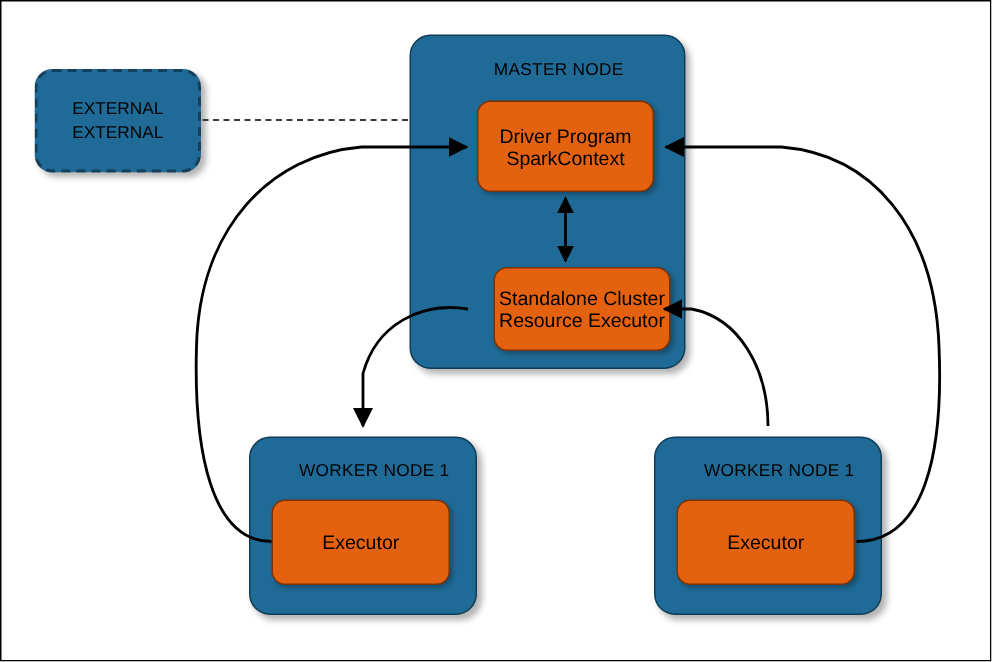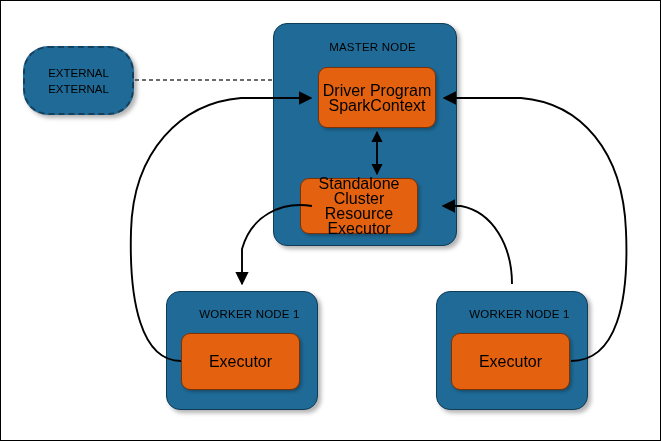--- a/index.html
+++ b/index.html
@@ -44,21 +44,21 @@
     position: absolute;
     box-sizing: border-box;
     background: #e4620f;
     border: 1px solid #7a3206;
     border-radius: 9px;
     display: flex;
     align-items: center;
     justify-content: center;
     text-align: center;
     color: #000000;
-    font-size: 16px;
+    font-size: 13px;
     line-height: 15px;
     box-shadow: 2px 2px 3px rgba(0,0,0,0.25);
   }
   .centered-label {
     position: absolute;
     left: 0;
     right: 0;
     top: 50%;
     transform: translateY(-50%);
     text-align: center;
@@ -84,39 +84,39 @@
     stroke: #3a3a3a;
     stroke-width: 1.4;
     stroke-dasharray: 4 3;
   }
 </style>
 </head>
 <body>
 
 <div id="canvas">
 
-  <div class="node dashed" style="left:22px; top:45px; width:111px; height:69px;border-radius:25px;">
+  <div class="node dashed" style="left:22px; top:45px; width:111px; height:69px;">
     <div class="centered-label">
       <span>EXTERNAL</span><br>
       <span>EXTERNAL</span>
     </div>
   </div>
 
   <div class="node" style="left:272px; top:22px; width:184px; height:223px;">
     <div class="node-title" style="top:17px;">MASTER NODE</div>
   </div>
 
   <div class="inner" style="left:317px; top:66px; width:118px; height:61px;">
     <div>
       <span>Driver Program</span><br>
       <span>SparkContext</span>
     </div>
   </div>
 
-  <div class="inner" style="left:299px; top:177px; width:118px; height:56px;">
+  <div class="inner" style="left:328px; top:177px; width:118px; height:56px;">
     <div>
       <span>Standalone Cluster</span><br>
       <span>Resource Executor</span>
     </div>
   </div>
 
   <div class="node" style="left:165px; top:290px; width:152px; height:119px;">
     <div class="node-title" style="top:16px;">WORKER NODE 1</div>
   </div>
 

